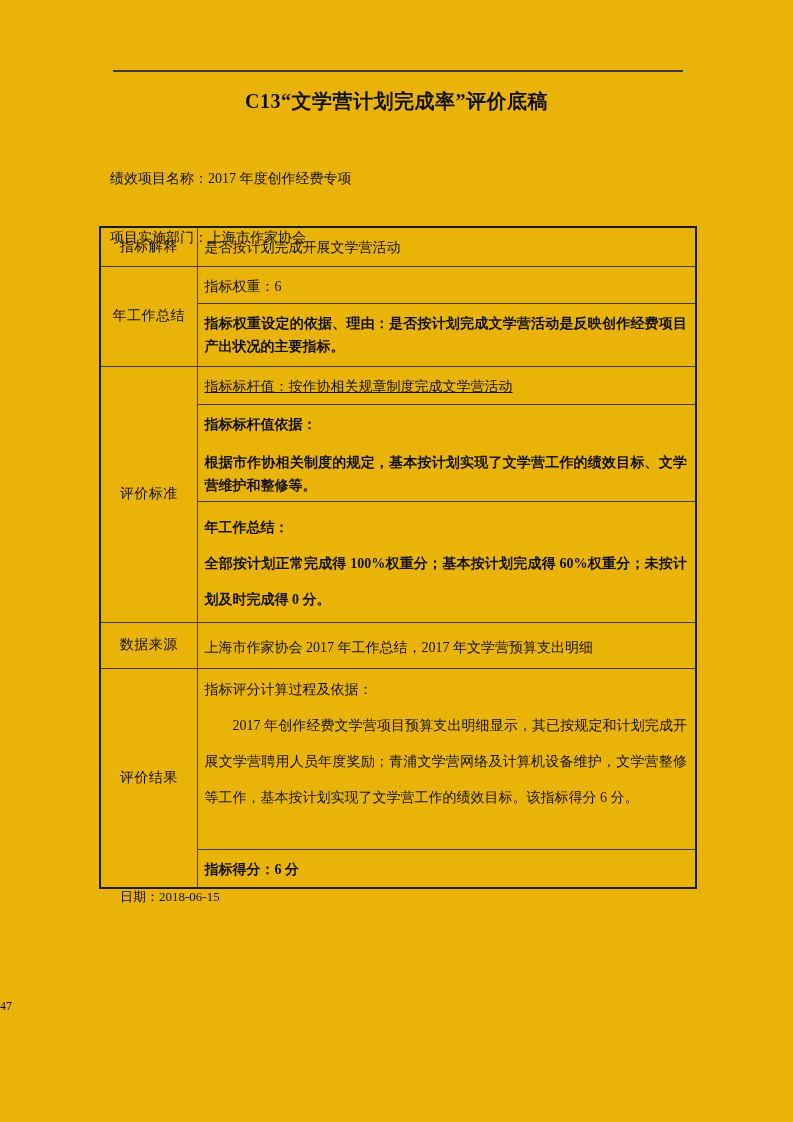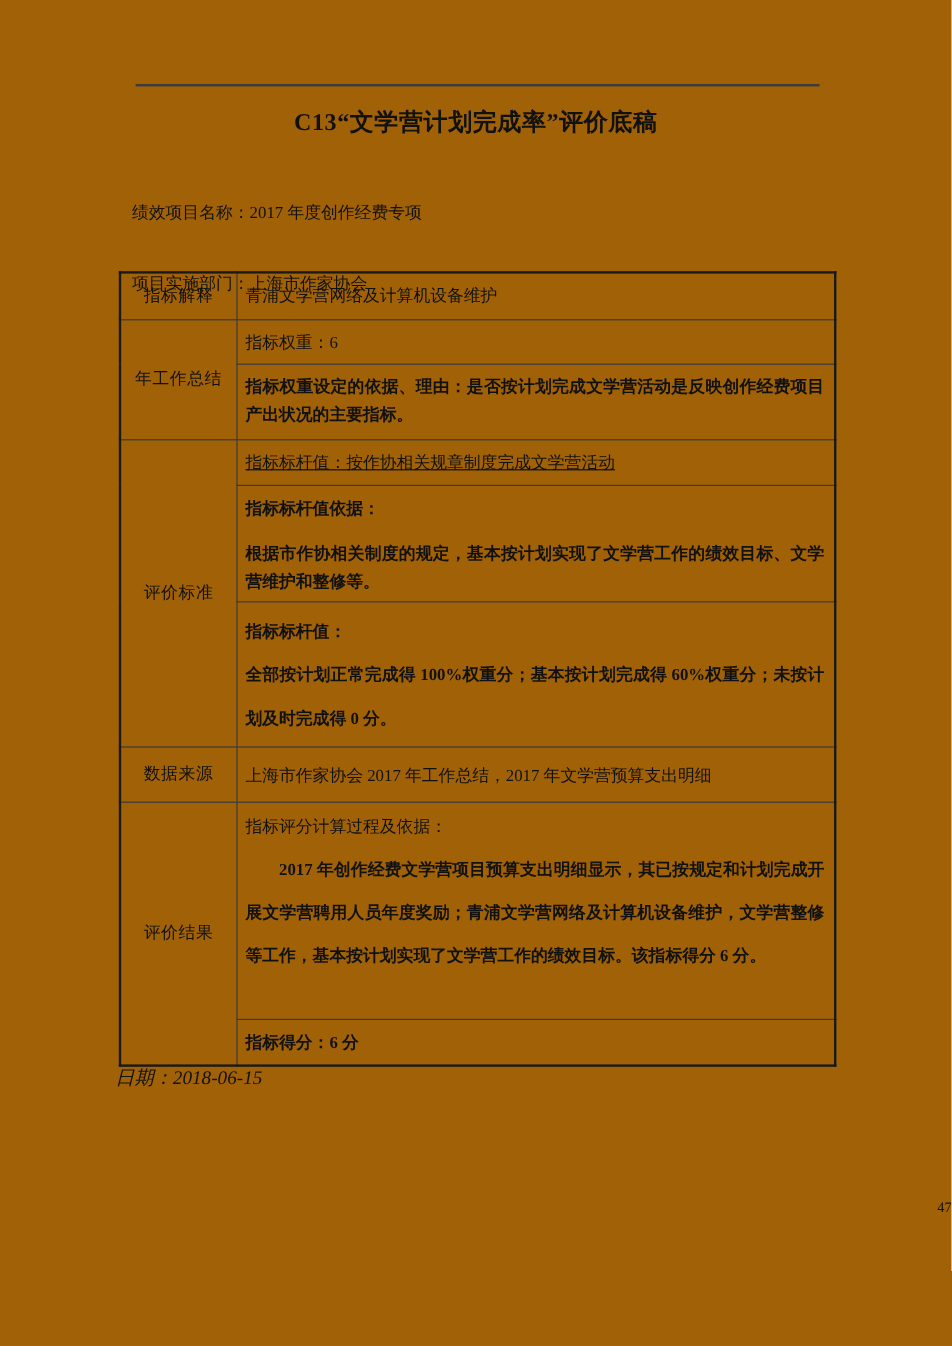--- a/index.html
+++ b/index.html
@@ -1,21 +1,21 @@
 <!DOCTYPE html>
 <html><head>
 <meta charset="utf-8">
 <style>
   * { margin: 0; padding: 0; box-sizing: border-box; }
   html, body { background: #ffffff; }
   .page {
     position: relative;
     width: 793px;
     height: 1122px;
-    background: #a16207;
+    background: #eab308;
     font-family: "Liberation Serif", "DejaVu Serif", serif;
     color: #111111;
     overflow: hidden;
   }
   .header-rule {
     position: absolute;
     left: 113px;
     top: 70px;
     width: 570px;
     height: 2px;
@@ -60,35 +60,34 @@
     letter-spacing: 0.5px;
   }
   td.content-cell {
     vertical-align: top;
     padding: 8px 8px 4px 7px;
     text-align: justify;
   }
   td.content-cell p { line-height: 23px; }
   td.loose p { line-height: 36px; }
   p.gap-after { margin-bottom: 15px; }
-  p.indent { text-indent: 2em; font-weight: bold; }
+  p.indent { text-indent: 2em; }
   tr td.sub-top { border-top-color: #9a9a9a; font-weight: bold; }
   .date-line {
     position: absolute;
-    left: 96px;
+    left: 120px;
     top: 888px;
-    font-size: 16px;
-    font-style: italic;
+    font-size: 13px;
   }
   .page-number {
     position: absolute;
     left: 0;
     right: 0;
     top: 999px;
-    text-align: right;
+    text-align: left;
     font-size: 12px;
   }
 </style>
 </head>
 <body>
 
 <div class="page">
 
   <div class="header-rule"></div>
 
@@ -96,21 +95,21 @@
 
   <div class="meta-line meta-1">绩效项目名称：2017 年度创作经费专项</div>
   <div class="meta-line meta-2">项目实施部门：上海市作家协会</div>
 
   <table class="eval">
     <tbody>
 
       <tr>
         <td class="label-cell" style="height:39px;">指标解释</td>
         <td class="content-cell">
-          <p>青浦文学营网络及计算机设备维护</p>
+          <p>是否按计划完成开展文学营活动</p>
         </td>
       </tr>
 
       <tr>
         <td class="label-cell" rowspan="2">年工作总结</td>
         <td class="content-cell" style="height:37px;">
           <p>指标权重：6</p>
         </td>
       </tr>
       <tr>
@@ -126,21 +125,21 @@
         </td>
       </tr>
       <tr>
         <td class="content-cell sub-top" style="height:95px;">
           <p class="gap-after">指标标杆值依据：</p>
           <p>根据市作协相关制度的规定，基本按计划实现了文学营工作的绩效目标、文学营维护和整修等。</p>
         </td>
       </tr>
       <tr>
         <td class="content-cell sub-top loose" style="height:117px;">
-          <p>指标标杆值：</p>
+          <p>年工作总结：</p>
           <p>全部按计划正常完成得 100%权重分；基本按计划完成得 60%权重分；未按计划及时完成得 0 分。</p>
         </td>
       </tr>
 
       <tr>
         <td class="label-cell" style="height:46px;">数据来源</td>
         <td class="content-cell" style="vertical-align:middle;">
           <p>上海市作家协会 2017 年工作总结，2017 年文学营预算支出明细</p>
         </td>
       </tr>

